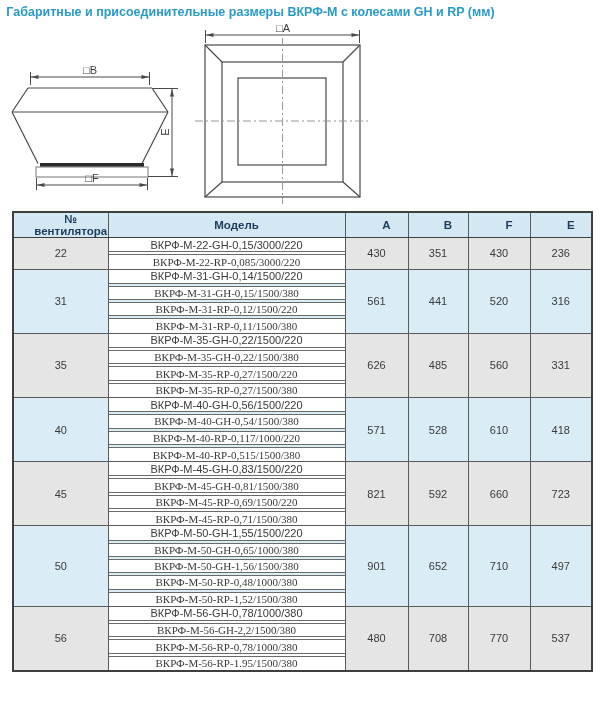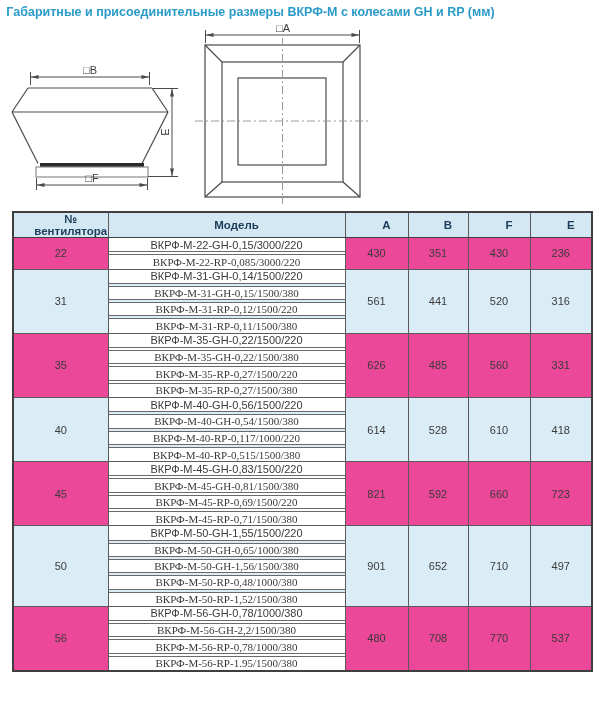--- a/index.html
+++ b/index.html
@@ -43,21 +43,21 @@
     font-weight: bold;
     font-size: 11.5px;
     height: 21px;
     border-bottom: 1.5px solid #3f3f3f;
     text-align: center;
     padding-left: 20px;
   }
   td.num-cell, td.val-cell {
     text-align: center;
     vertical-align: middle;
-    background: #ec4899;
+    background: #e5e5e5;
   }
   tr.shade td.num-cell, tr.shade td.val-cell, tr.shade td.model-cell {
     background: var(--c-shade, #daedf6);
   }
   td.model-cell { background: #ffffff; vertical-align: top; }
   .model-stack { display: flex; flex-direction: column; width: 100%; }
   .model-box {
     height: 14.3px;
     box-sizing: border-box;
     display: flex; align-items: center; justify-content: center;
@@ -199,21 +199,21 @@
       <tr class="shade">
         <td class="num-cell">40</td>
         <td class="model-cell">
           <div class="model-stack">
             <div class="model-box">ВКРФ-М-40-GH-0,56/1500/220</div>
             <div class="model-box">ВКРФ-М-40-GH-0,54/1500/380</div>
             <div class="model-box">ВКРФ-М-40-RP-0,117/1000/220</div>
             <div class="model-box">ВКРФ-М-40-RP-0,515/1500/380</div>
           </div>
         </td>
-        <td class="val-cell">614</td>
+        <td class="val-cell">571</td>
         <td class="val-cell">528</td>
         <td class="val-cell">610</td>
         <td class="val-cell">418</td>
       </tr>
       <tr>
         <td class="num-cell">45</td>
         <td class="model-cell">
           <div class="model-stack">
             <div class="model-box">ВКРФ-М-45-GH-0,83/1500/220</div>
             <div class="model-box">ВКРФ-М-45-GH-0,81/1500/380</div>

